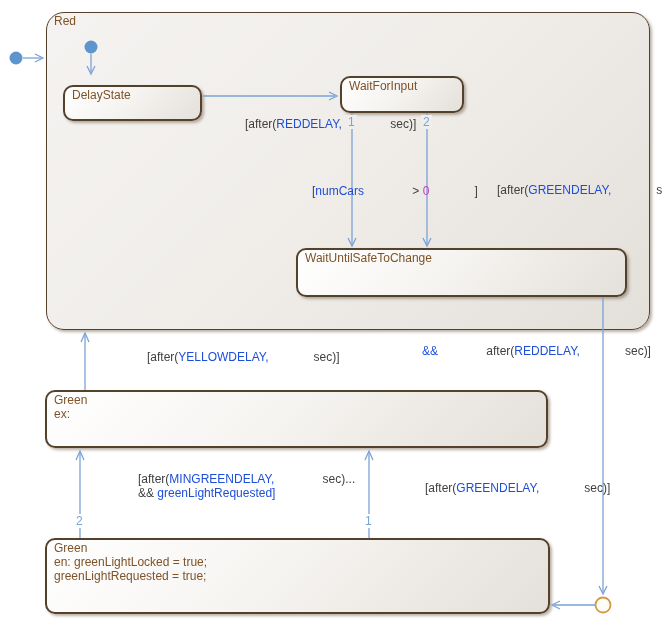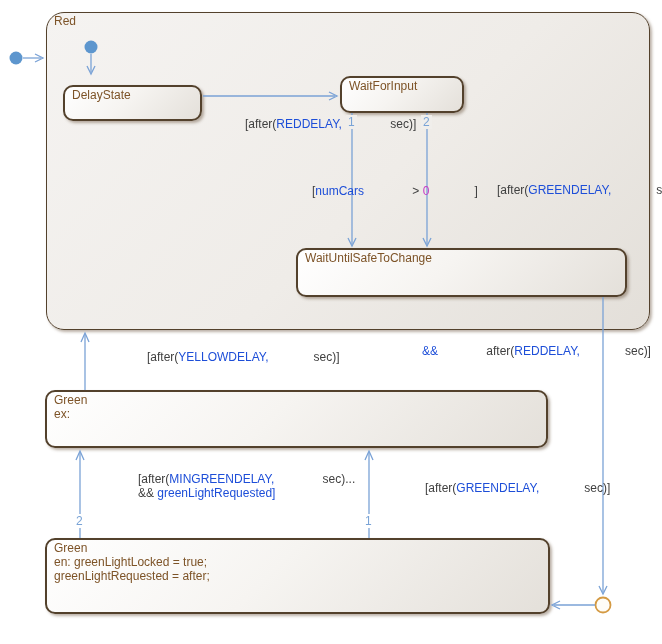--- a/index.html
+++ b/index.html
@@ -51,21 +51,21 @@
   </div>
 
   <div class="state" style="left:45px;top:390px;width:503px;height:58px;">
     <div class="state-name">Green</div>
     <div class="state-body">ex:</div>
   </div>
 
   <div class="state" style="left:45px;top:538px;width:505px;height:76px;">
     <div class="state-name">Green</div>
     <div class="state-body">en: greenLightLocked = true;</div>
-    <div class="state-body">greenLightRequested = after;</div>
+    <div class="state-body">greenLightRequested = true;</div>
   </div>
 
   <svg id="svg-layer" width="662" height="644">
     <g stroke="#7aa2d6" stroke-width="1.3" fill="none">
 
       <circle cx="16" cy="58" r="6.5" fill="#5d96ce" stroke="none"></circle>
       <path d="M23 58 H41"></path>
       <polyline points="35,54 43,58 35,62"></polyline>
 
       <circle cx="91" cy="47" r="6.5" fill="#5d96ce" stroke="none"></circle>

